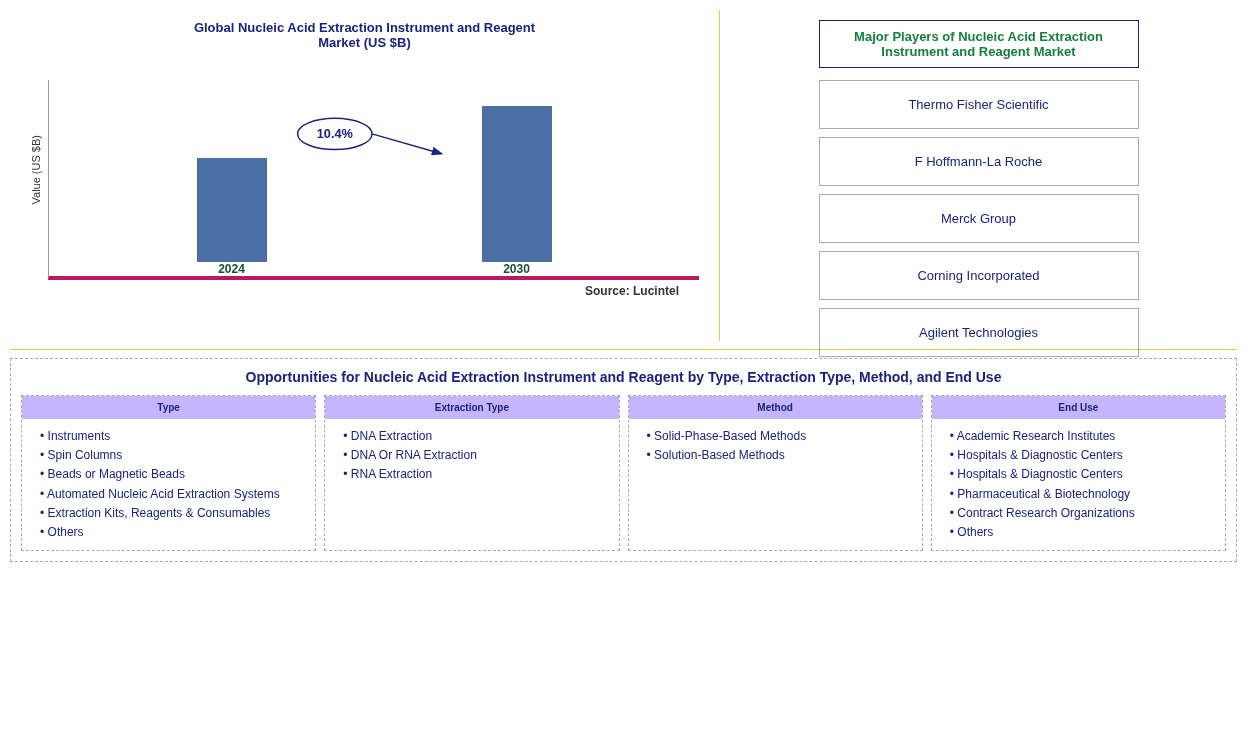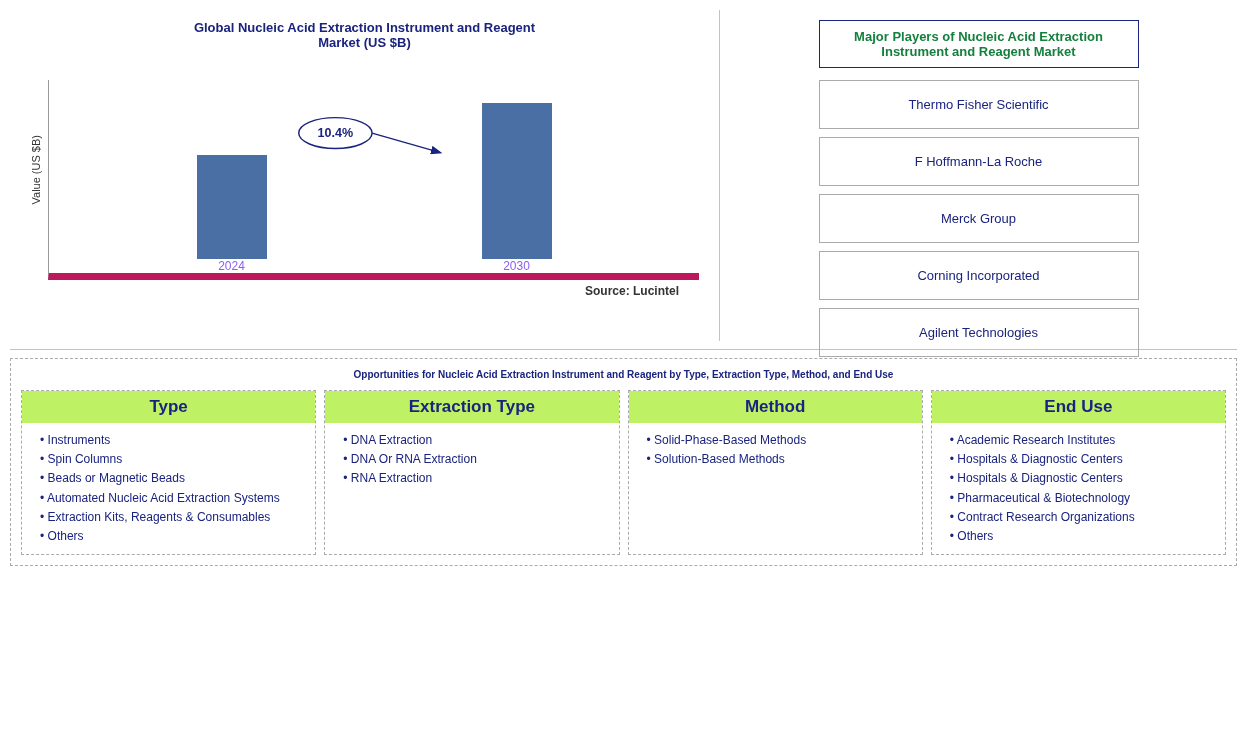--- a/index.html
+++ b/index.html
@@ -71,37 +71,38 @@
       align-self: center;
     }
     .bars-container {
       display: flex;
       flex-direction: row;
       align-items: flex-end;
       justify-content: space-around;
       flex: 1;
       height: 200px;
       border-left: 1px solid #999;
-      border-bottom: 7px solid #be185d;
+      border-bottom: 4px solid #be185d;
       padding: 0 40px;
       position: relative;
     }
     .bar-group {
       display: flex;
       flex-direction: column;
       align-items: center;
     }
     .bar {
       background: #4a6fa5;
       width: 70px;
     }
     .bar-label {
       font-size: 12px;
-      color: #8b5cf6;
+      color: #14532d;
       margin-top: 0;
+      font-weight: bold;
     }
     .source-text {
       font-size: 12px;
       color: #333;
       font-weight: bold;
       align-self: flex-end;
       margin-top: 4px;
       margin-right: 20px;
     }
 
@@ -135,42 +136,42 @@
 
     
     .bottom-section {
       display: flex;
       flex-direction: column;
       width: 100%;
       border: 1px dashed #aaa;
       padding: 10px;
     }
     .opportunities-title {
-      font-size: 10px;
+      font-size: 14px;
       font-weight: bold;
       color: #1a237e;
       text-align: center;
       margin-bottom: 10px;
     }
     .categories-row {
       display: flex;
       flex-direction: row;
       gap: 8px;
       width: 100%;
     }
     .category-col {
       flex: 1;
       display: flex;
       flex-direction: column;
       border: 1px dashed #aaa;
     }
     .category-header {
-      background: #bef264;
+      background: #c4b5fd;
       padding: 6px 8px;
-      font-size: 17px;
+      font-size: 10px;
       font-weight: bold;
       color: #1a237e;
       text-align: center;
     }
     .category-body {
       padding: 8px 10px;
       flex: 1;
     }
     .category-item {
       font-size: 12px;

